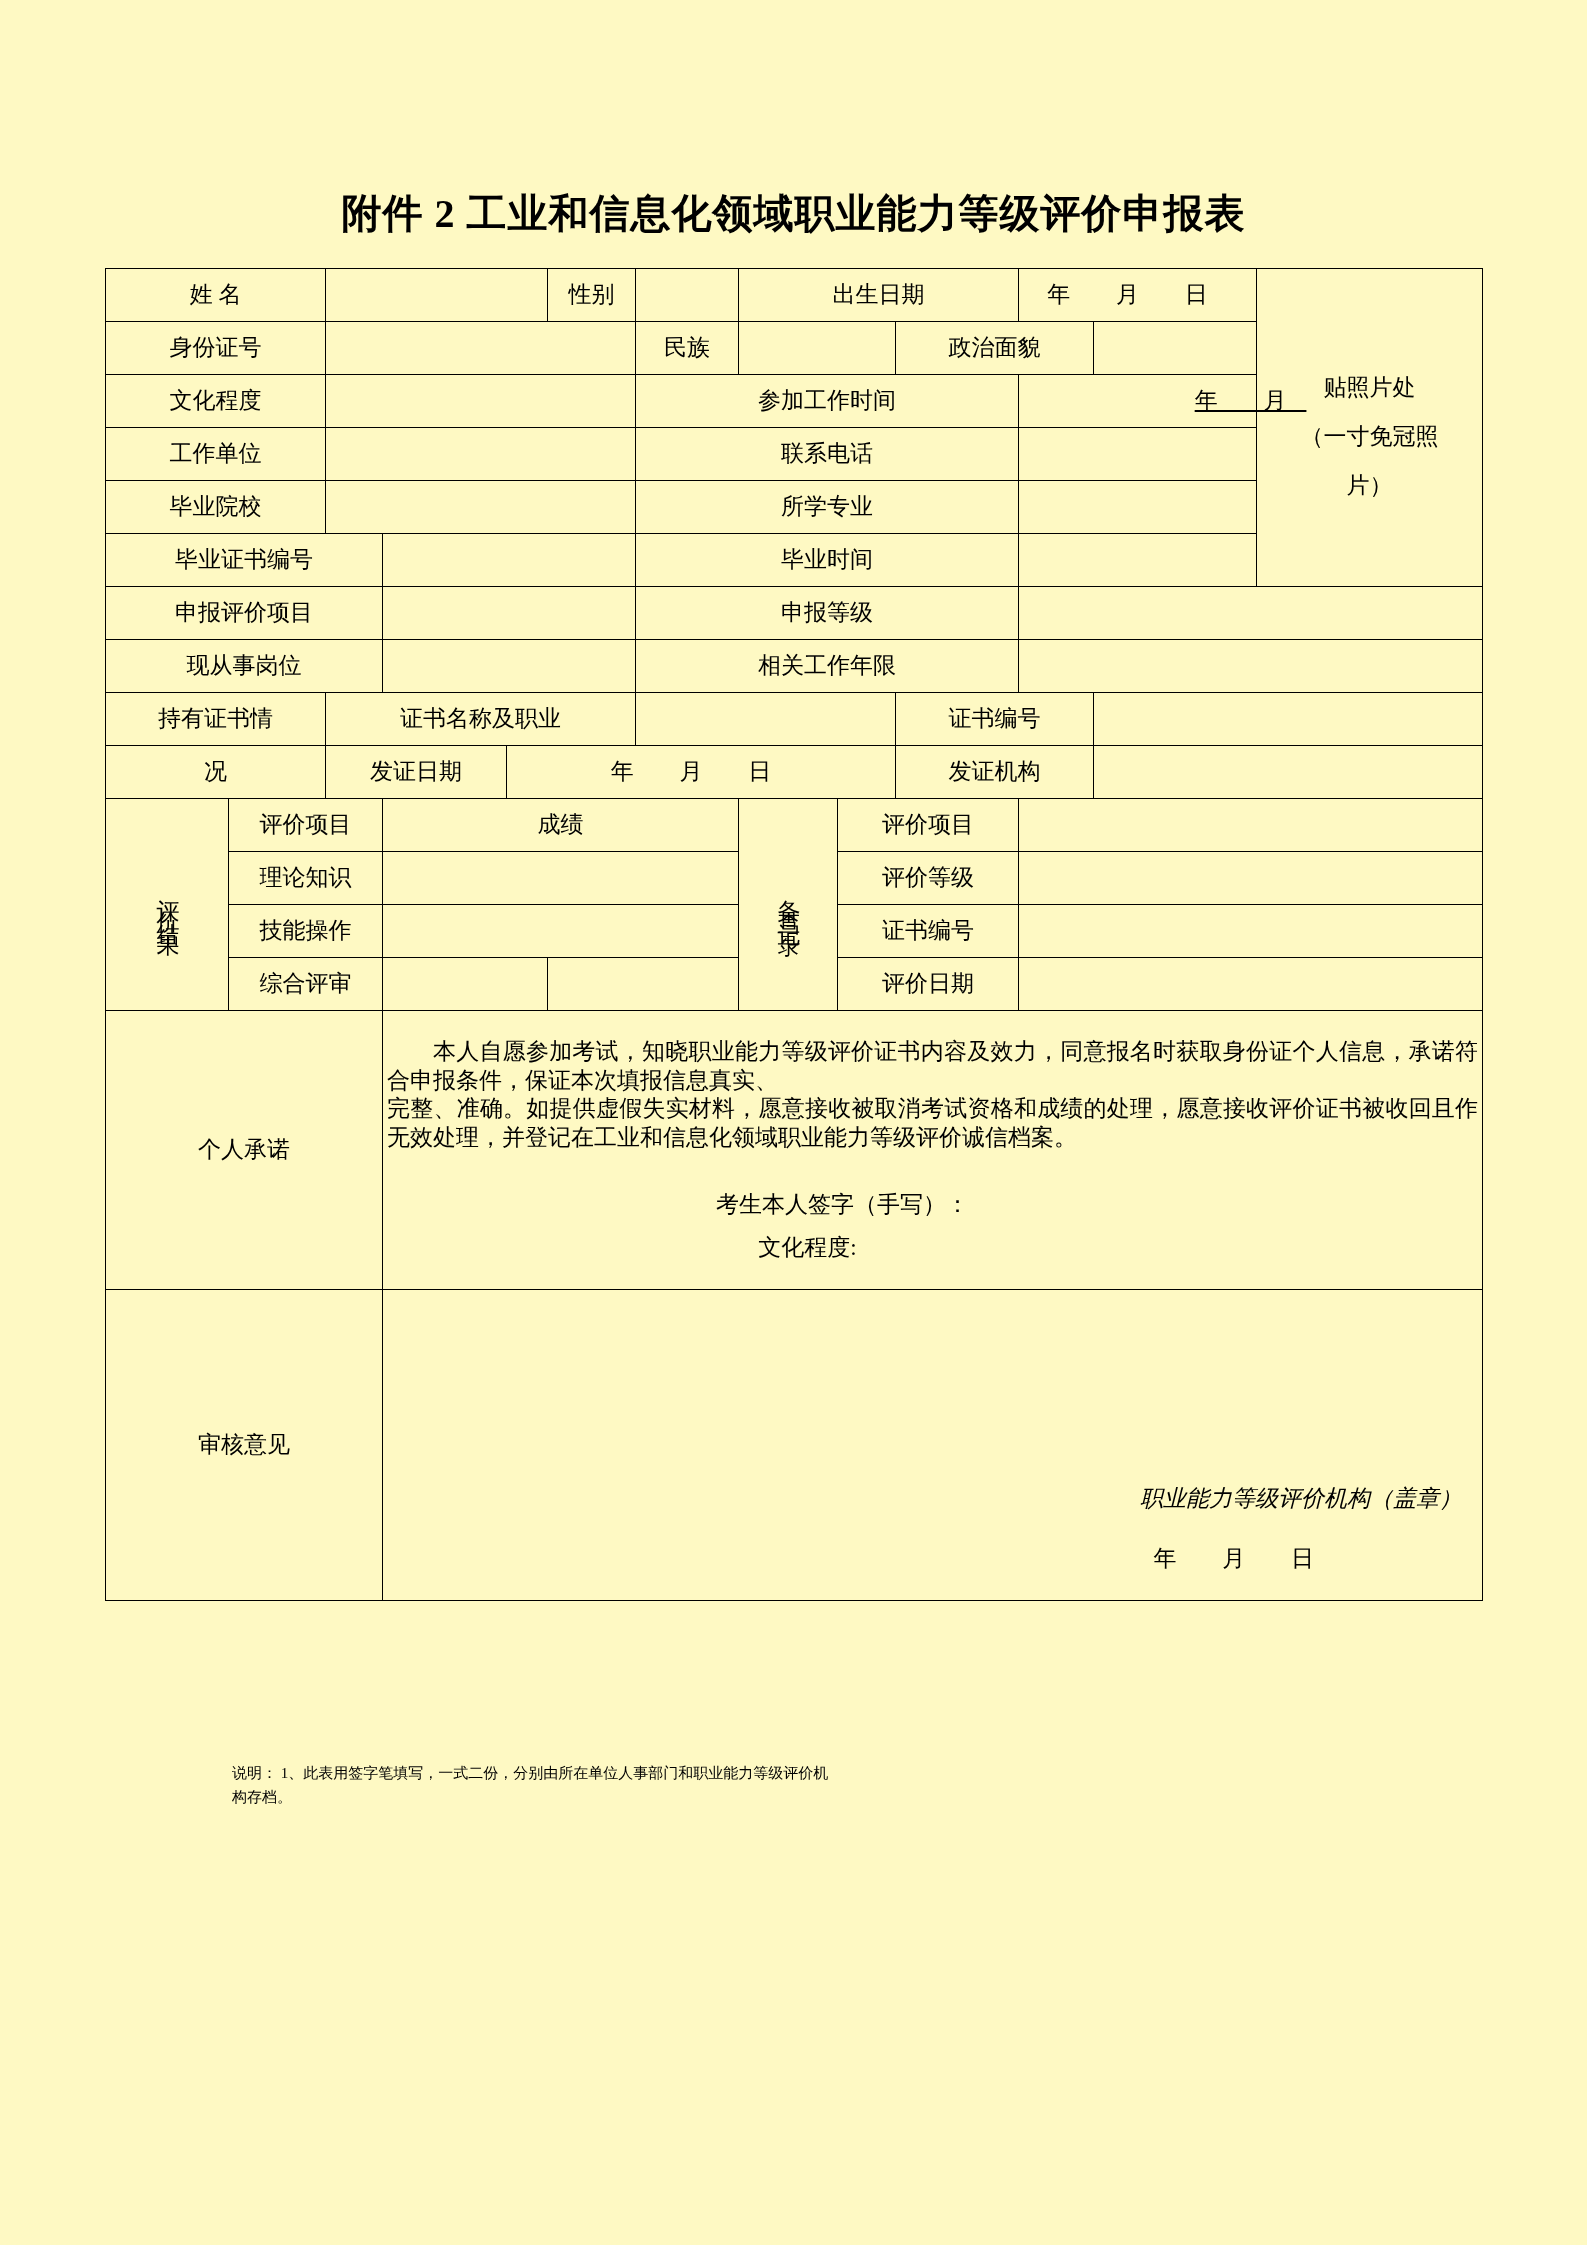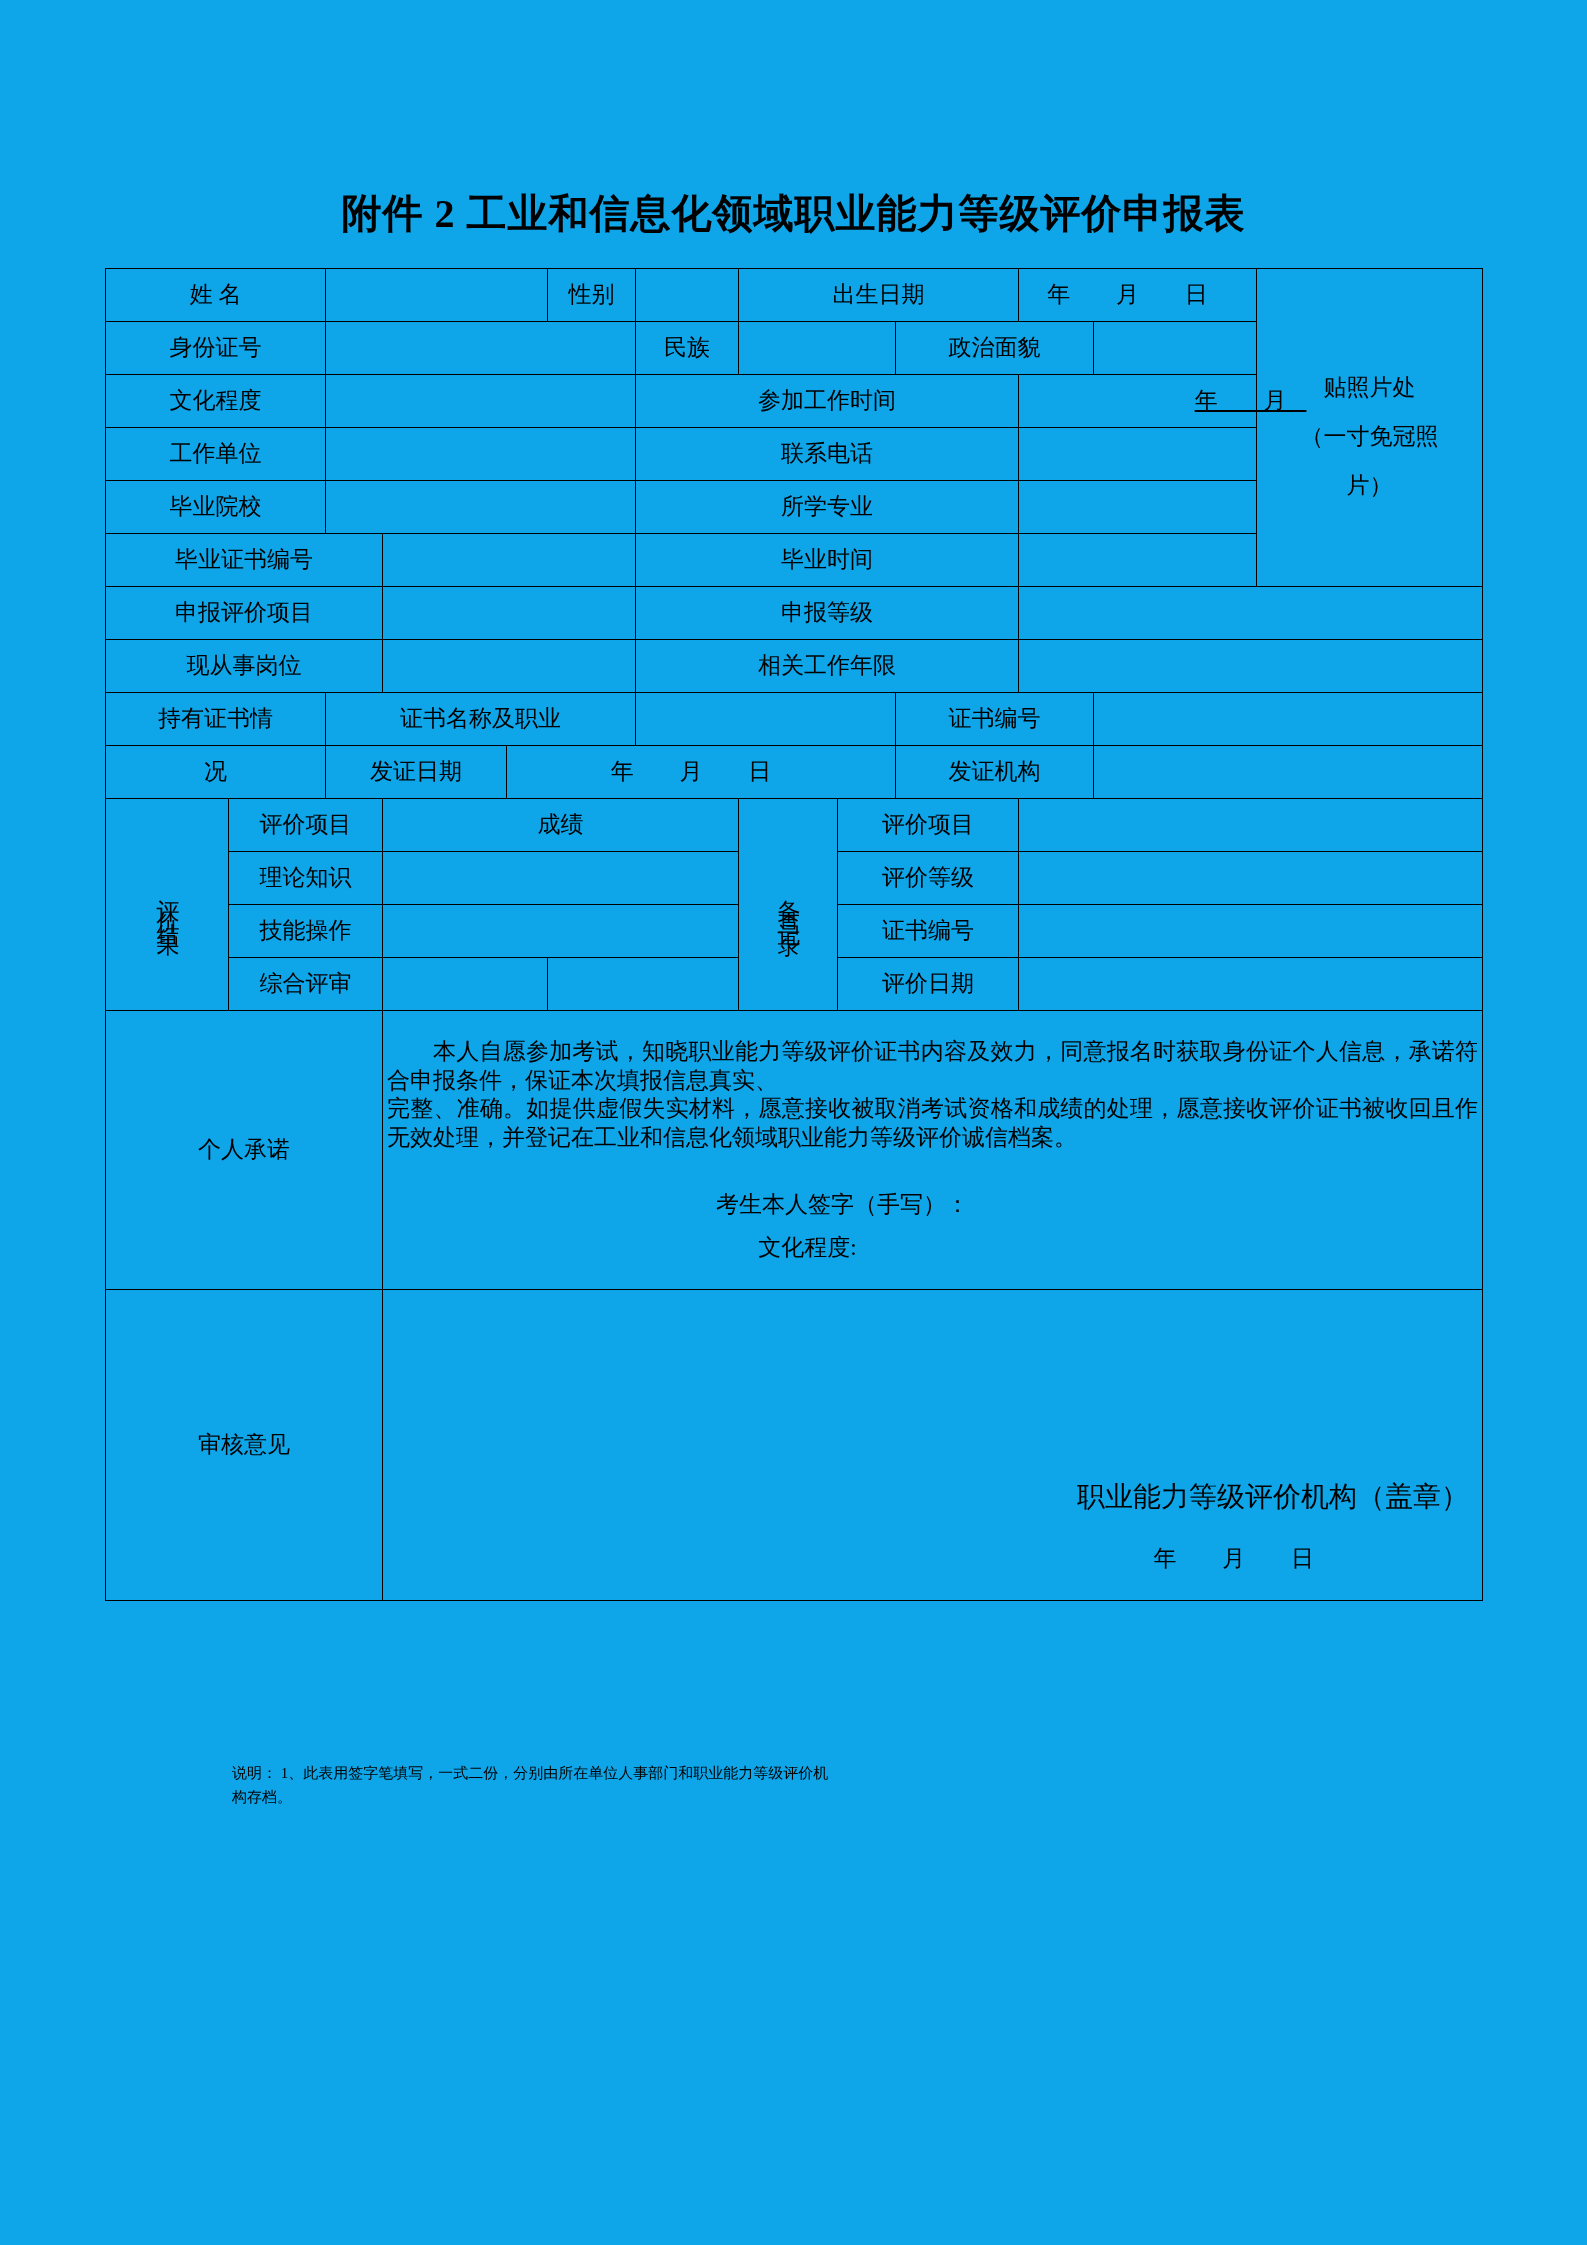--- a/index.html
+++ b/index.html
@@ -13,21 +13,21 @@
     font-family: "Liberation Serif", "DejaVu Serif", serif;
     color: #000000;
     position: relative;
     overflow: hidden;
   }
   .page {
     position: absolute;
     left: 0; top: 0;
     width: 1587px;
     height: 2245px;
-    background: #0ea5e9;
+    background: #fef9c3;
   }
   .title {
     position: absolute;
     left: 0;
     top: 186px;
     width: 1587px;
     text-align: center;
     font-size: 40px;
     font-weight: bold;
     letter-spacing: 1px;
@@ -100,24 +100,25 @@
     padding-right: 250px;
   }
   td.review-body {
     text-align: left;
     vertical-align: top;
     position: relative;
     padding: 0;
   }
   .review-org {
     position: absolute;
-    right: 13px;
+    right: 20px;
     bottom: 86px;
-    font-size: 28px;
+    font-size: 23px;
     white-space: nowrap;
+    font-style: italic;
   }
   .review-date {
     position: absolute;
     right: 148px;
     bottom: 26px;
     font-size: 23px;
     letter-spacing: 20px;
     white-space: nowrap;
   }
   .notes {

